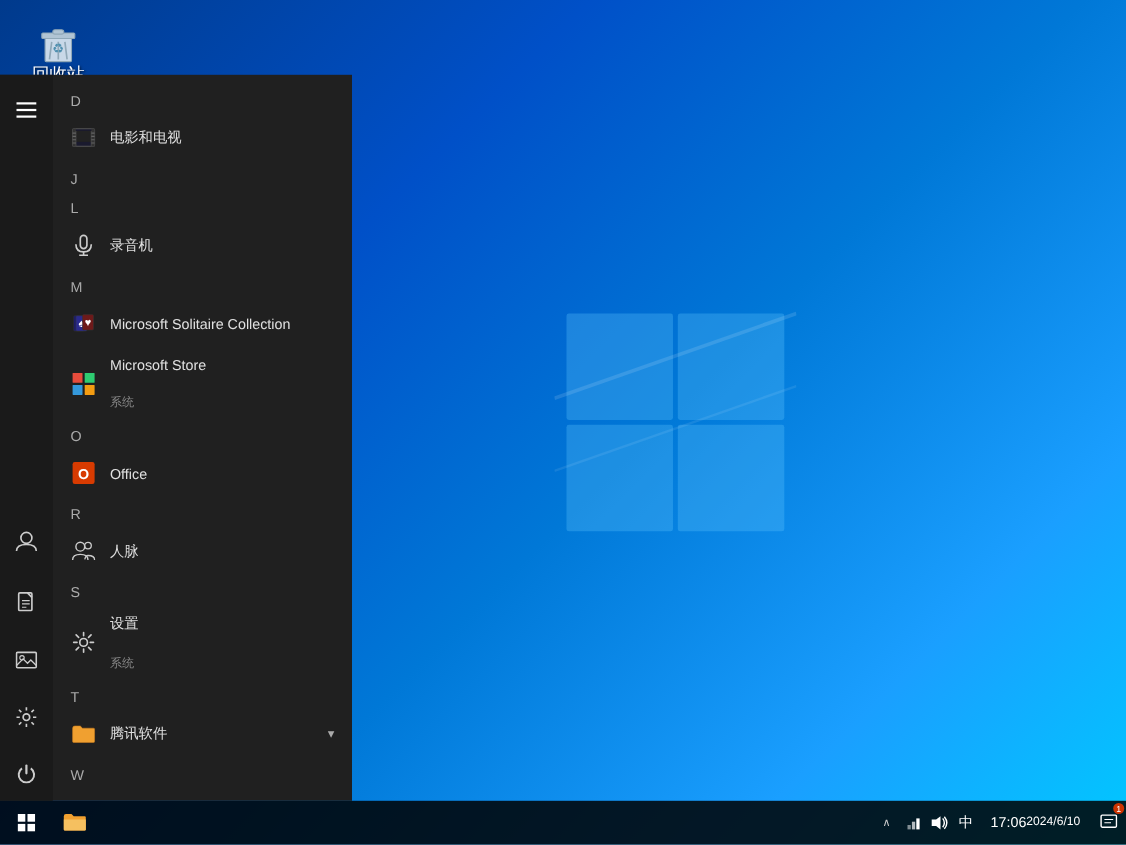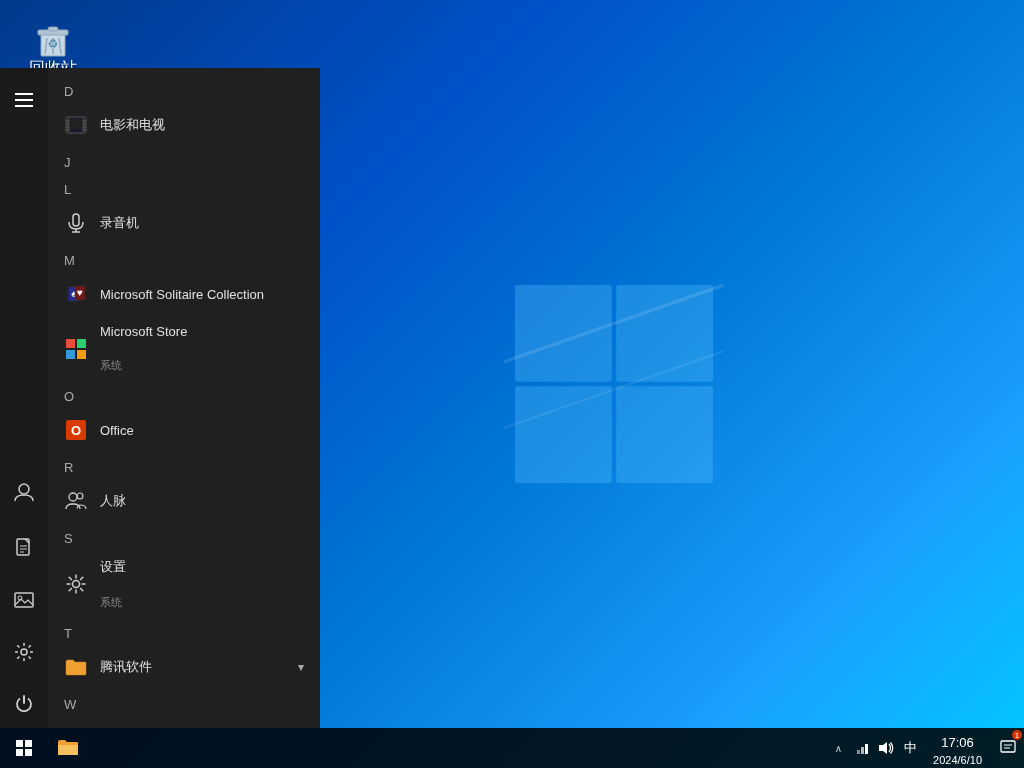--- a/index.html
+++ b/index.html
@@ -92,21 +92,21 @@
       display: flex;
       align-items: center;
       gap: 4px;
       padding: 0 8px;
       height: 40px;
       cursor: pointer;
     }
 
     .taskbar-clock {
       display: flex;
-      flex-direction: column;
+      flex-direction: row;
       align-items: center;
       justify-content: flex-end;
       padding: 0 10px;
       height: 40px;
       cursor: pointer;
       font-size: 12px;
       line-height: 1.4;
     }
 
     .taskbar-notification {

